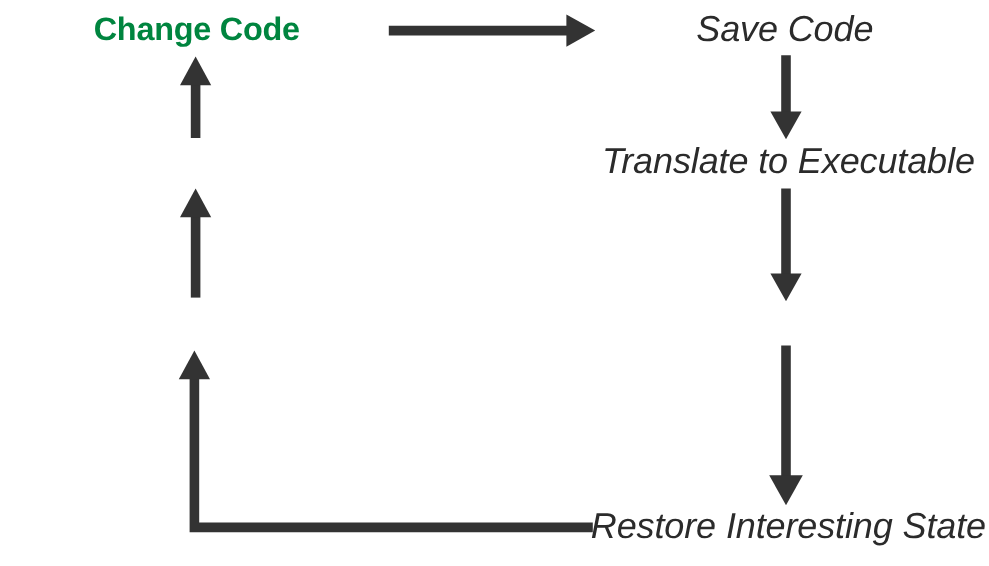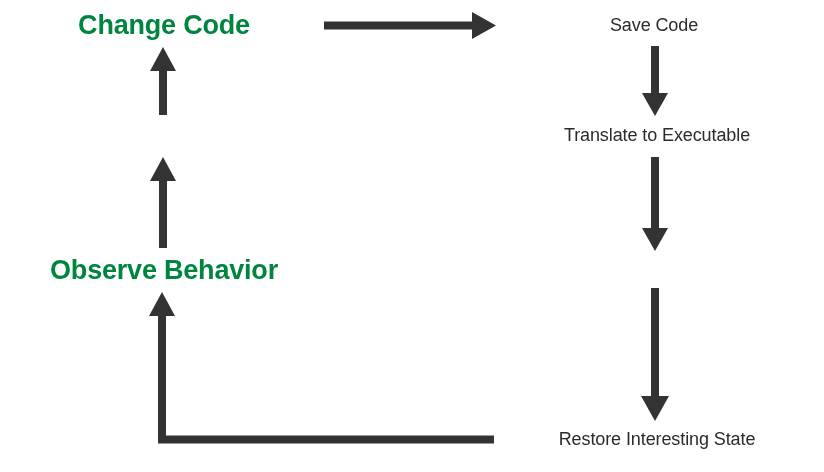--- a/index.html
+++ b/index.html
@@ -33,22 +33,23 @@
   }
   .node-green {
     color: #00853f;
     font-weight: bold;
     font-size: 27px;
     letter-spacing: -0.2px;
   }
   .node-dark {
     color: #2b2b2b;
     font-weight: normal;
-    font-size: 18px;
+    font-size: 30px;
     letter-spacing: -0.1px;
+    font-style: italic;
   }
 </style>
 </head>
 <body>
 
 <div id="canvas">
 
   <svg id="edges" viewBox="0 0 824 472">
 
     <g>
@@ -83,21 +84,20 @@
 
     <g>
       <line x1="163" y1="115" x2="163" y2="70" stroke="#333333" stroke-width="8"></line>
       <polygon points="163,47 150,71 176,71" fill="#333333"></polygon>
     </g>
   </svg>
 
   <div class="node node-green" style="left:164px; top:25px;">Change Code</div>
 
 
-  <div class="node node-green" style="left:164px; top:270px;">Observe Behavior</div>
 
   <div class="node node-dark" style="left:654px; top:25px;">Save Code</div>
 
   <div class="node node-dark" style="left:657px; top:135px;text-align:center;">Translate to Executable</div>
 
 
   <div class="node node-dark" style="left:657px; top:439px;">Restore Interesting State</div>
 
 </div>
 

